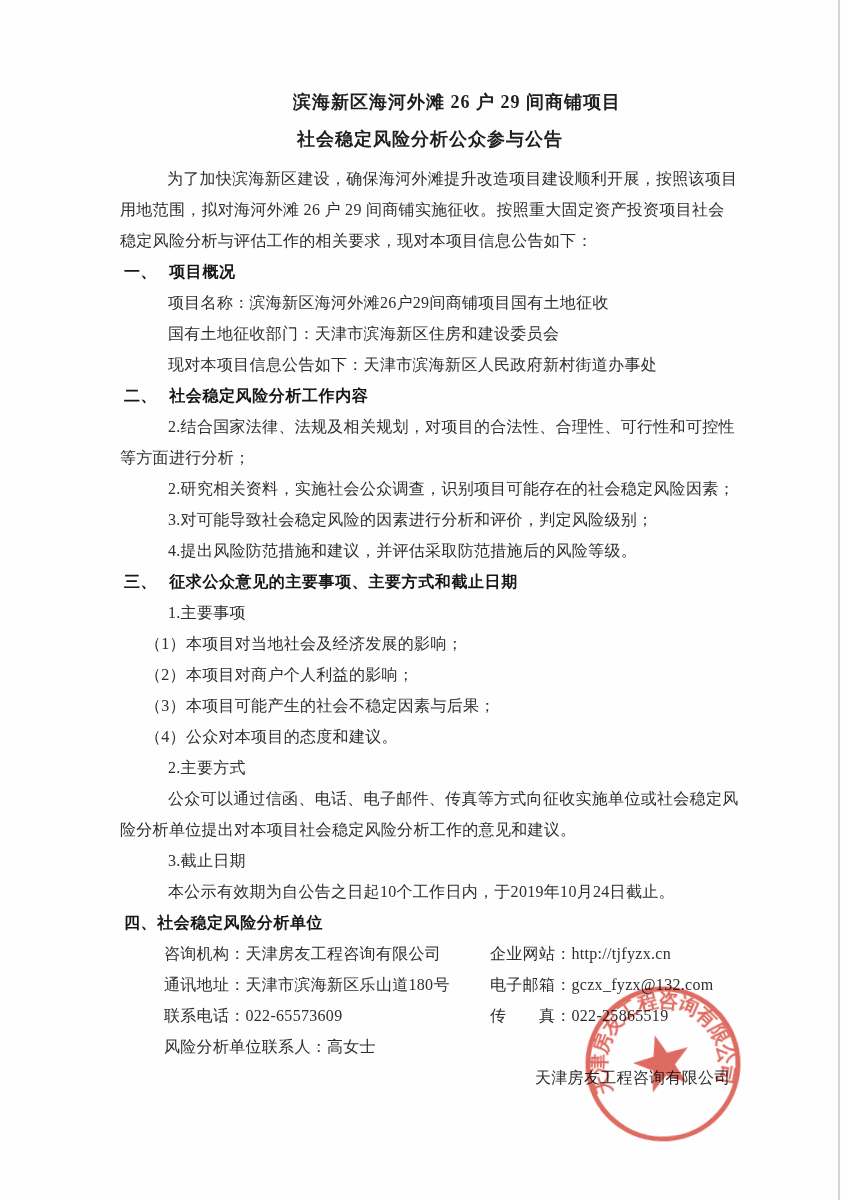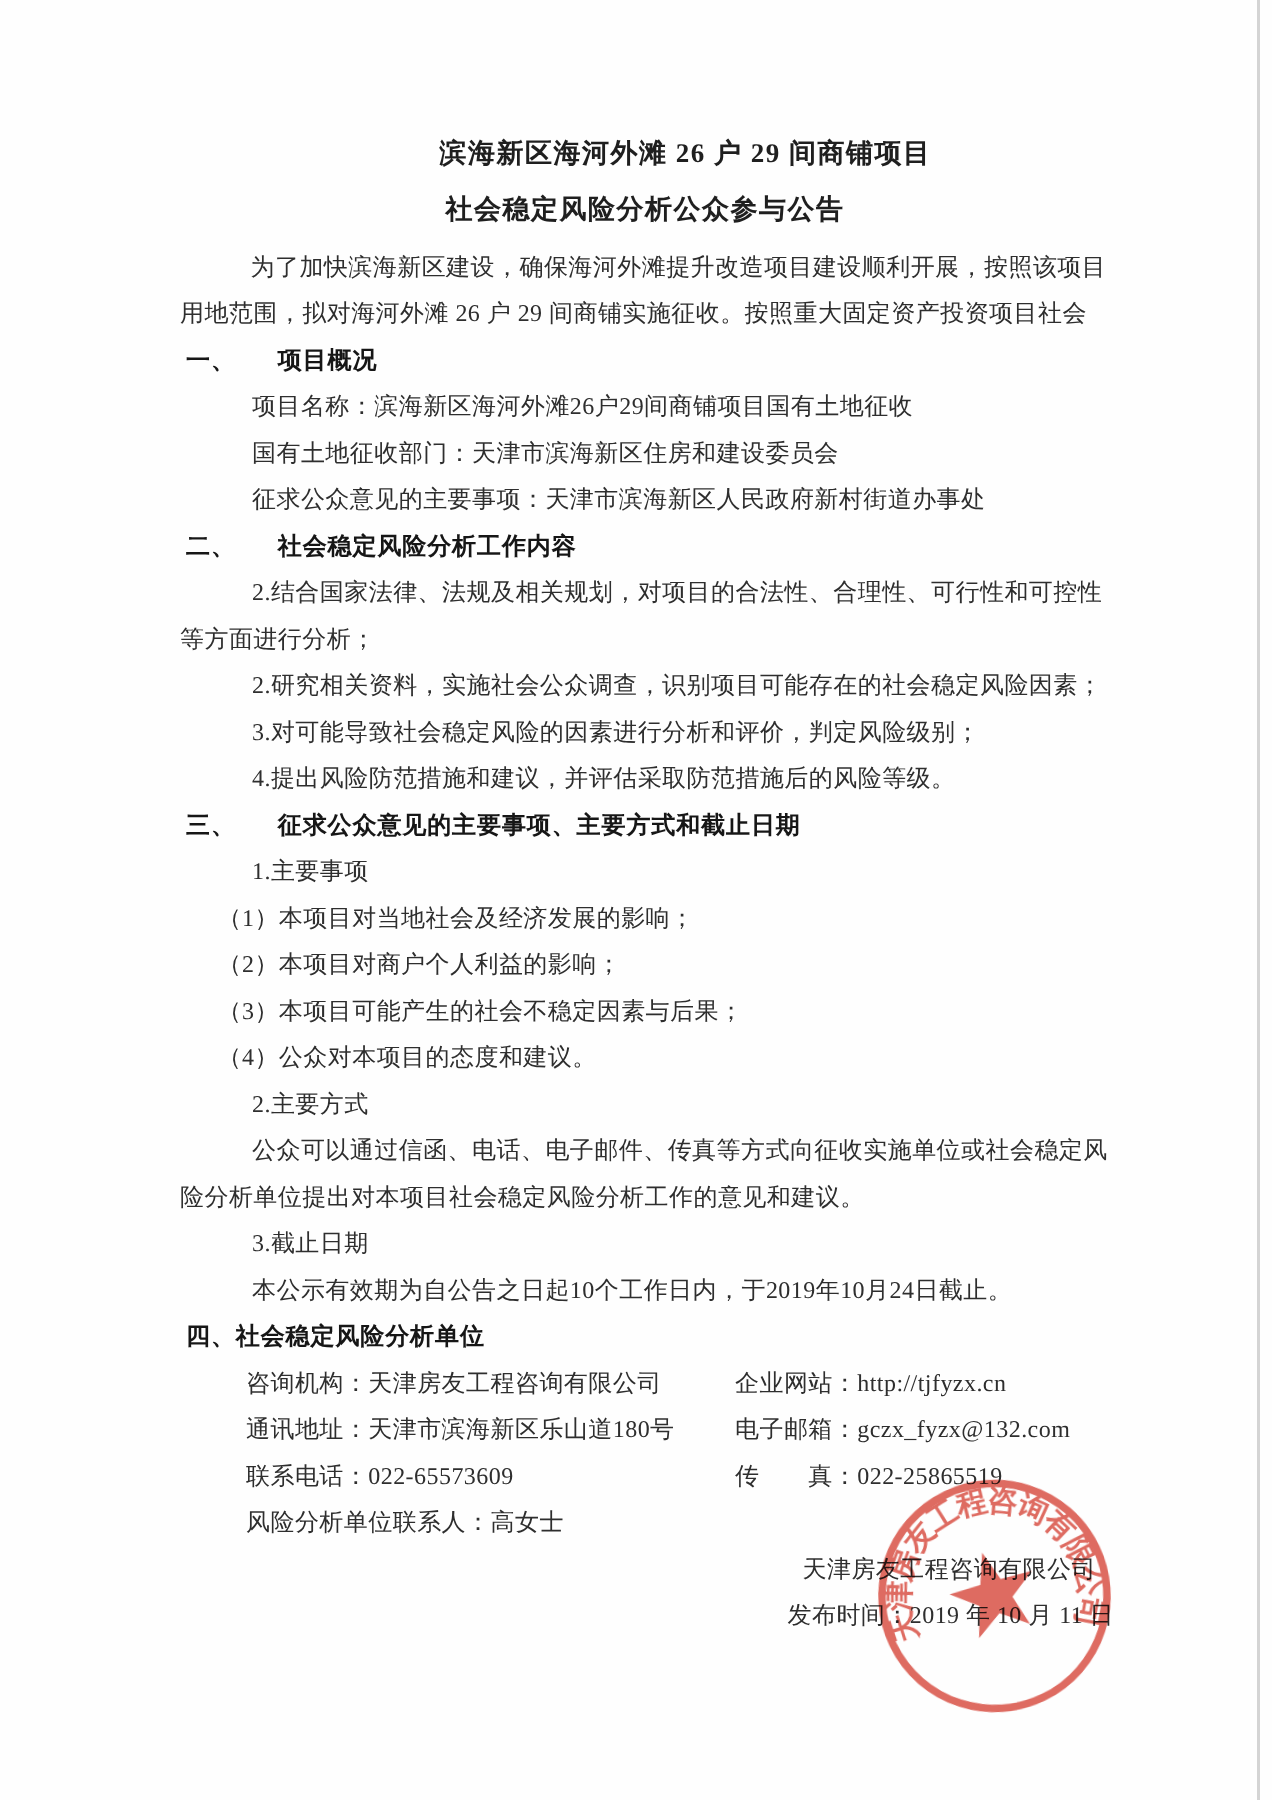--- a/index.html
+++ b/index.html
@@ -35,21 +35,21 @@
     line-height:31px;
     color:#2e2e2e;
     letter-spacing:.3px;
   }
   .ln{height:31px;white-space:nowrap;}
   .ind1{padding-left:47px;}   
   .ind2{padding-left:48px;}   
   .indp{padding-left:25px;}   
   .indc{padding-left:44px;}   
   .head{font-weight:700;color:#161616;letter-spacing:.6px;padding-left:4px;}
-  .hgap{margin-left:28px;}
+  .hgap{margin-left:12px;}
   .crow{position:relative;}
   .cright{position:absolute;left:370px;top:0;}
   .sig{padding-left:415px;}
   .pub{padding-left:405px;}
   
   .seal{
     position:absolute;left:563px;top:964px;width:200px;height:200px;
     mix-blend-mode:multiply;
     opacity:.82;
     filter:blur(.4px);
@@ -67,25 +67,26 @@
 
     <div class="doc-title">
       <div class="t1">滨海新区海河外滩 26 户 29 间商铺项目</div>
       <div class="t2">社会稳定风险分析公众参与公告</div>
     </div>
 
     <div class="body">
 
       <div class="ln ind1">为了加快滨海新区建设，确保海河外滩提升改造项目建设顺利开展，按照该项目</div>
       <div class="ln">用地范围，拟对海河外滩 26 户 29 间商铺实施征收。按照重大固定资产投资项目社会</div>
+      <div class="ln">稳定风险分析与评估工作的相关要求，现对本项目信息公告如下：</div>
 
       <div class="ln head"><span>一、</span><span class="hgap">项目概况</span></div>
       <div class="ln ind2">项目名称：滨海新区海河外滩26户29间商铺项目国有土地征收</div>
       <div class="ln ind2">国有土地征收部门：天津市滨海新区住房和建设委员会</div>
-      <div class="ln ind2">征求公众意见的主要事项：天津市滨海新区人民政府新村街道办事处</div>
+      <div class="ln ind2">现对本项目信息公告如下：天津市滨海新区人民政府新村街道办事处</div>
 
       <div class="ln head"><span>二、</span><span class="hgap">社会稳定风险分析工作内容</span></div>
       <div class="ln ind2">2.结合国家法律、法规及相关规划，对项目的合法性、合理性、可行性和可控性</div>
       <div class="ln">等方面进行分析；</div>
       <div class="ln ind2">2.研究相关资料，实施社会公众调查，识别项目可能存在的社会稳定风险因素；</div>
       <div class="ln ind2">3.对可能导致社会稳定风险的因素进行分析和评价，判定风险级别；</div>
       <div class="ln ind2">4.提出风险防范措施和建议，并评估采取防范措施后的风险等级。</div>
 
       <div class="ln head"><span>三、</span><span class="hgap">征求公众意见的主要事项、主要方式和截止日期</span></div>
       <div class="ln ind2">1.主要事项</div>
@@ -111,21 +112,20 @@
       </div>
       <div class="ln crow">
         <span class="indc" style="display:inline-block">联系电话：022-65573609</span>
         <span class="cright">传　　真：022-25865519</span>
       </div>
       <div class="ln crow">
         <span class="indc" style="display:inline-block">风险分析单位联系人：高女士</span>
       </div>
 
       <div class="ln sig">天津房友工程咨询有限公司</div>
-      <div class="ln pub">发布时间：2019 年 10 月 11 日</div>
 
     </div>
   </div>
 
   <svg class="seal" viewBox="0 0 200 200">
     <circle cx="100" cy="100" r="75" fill="none" stroke="#d84a3e" stroke-width="5"></circle>
     <polygon points="93.8,70.7 104.9,89.0 126.0,85.0 111.9,101.3 122.3,120.1 102.5,111.7 87.8,127.4 89.6,106.0 70.2,96.9 91.1,92.0" fill="#d84a3e"></polygon>
     <defs>
       <path id="sealTextArc" d="M 48.3 124.1 A 57 57 0 1 1 151.7 124.1" fill="none"></path>
     </defs>

